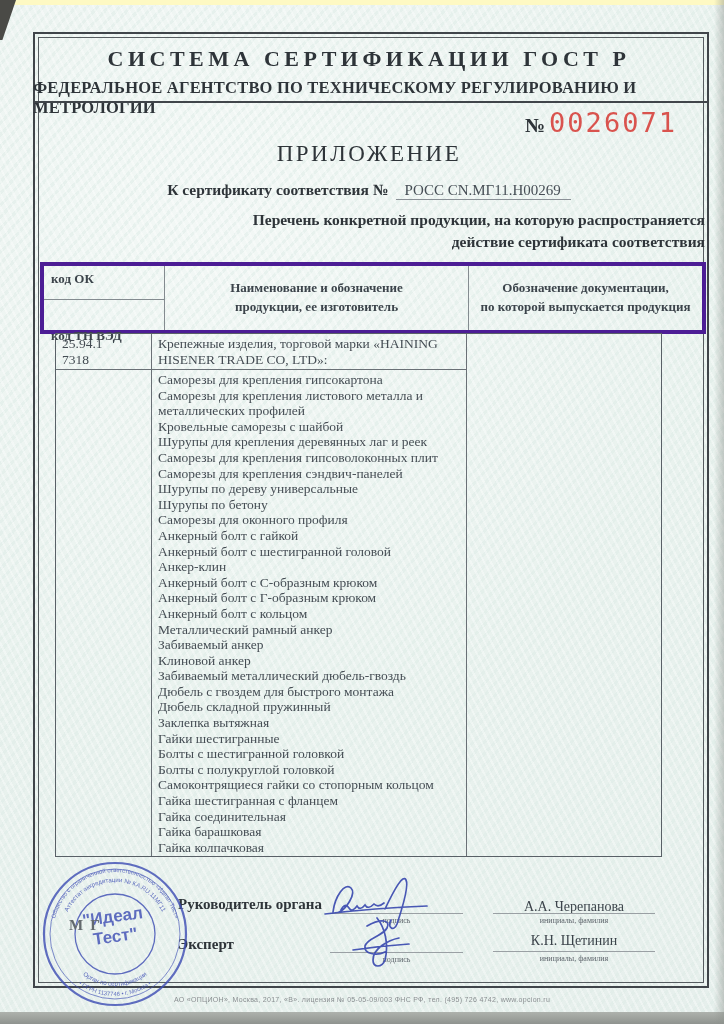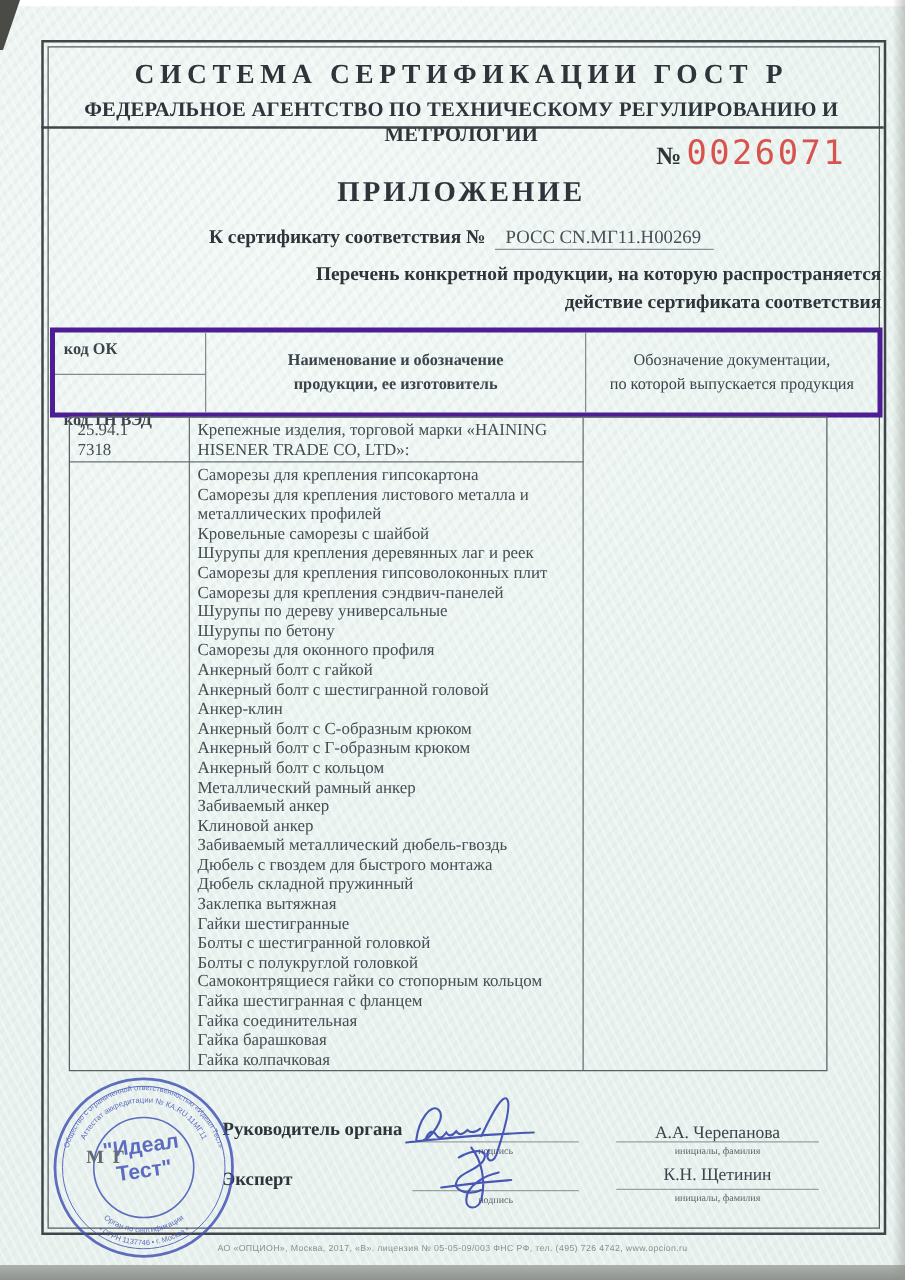--- a/index.html
+++ b/index.html
@@ -1,18 +1,18 @@
 <!DOCTYPE html>
 <html><head>
 <meta charset="utf-8">
 <style>
   html,body{margin:0;padding:0;background:#b7b9b4;}
   .page{position:relative;width:724px;height:1024px;margin:0 auto;overflow:hidden;
         font-family:"Liberation Serif",serif;color:#3c444b;
-        background:#ffffff;}
+        background:#fef9c3;}
   
   .sheet{position:absolute;left:0;top:5px;width:724px;height:1010px;
          background:
            repeating-linear-gradient(63deg, rgba(255,255,255,.35) 0 2px, rgba(255,255,255,0) 2px 6px),
            repeating-linear-gradient(-47deg, rgba(222,236,231,.5) 0 3px, rgba(255,255,255,0) 3px 8px),
            radial-gradient(circle at 30% 20%, #f3f8f6 0%, #e9f2ee 55%, #e6efec 100%);
   }
   .scan-notch{position:absolute;left:0;top:0;width:16px;height:40px;background:#4a4a46;
               clip-path:polygon(0 0,100% 0,15% 100%,0 100%);}
   .edge-bottom{position:absolute;left:0;top:1012px;width:724px;height:12px;
@@ -21,50 +21,50 @@
               background:linear-gradient(270deg,rgba(140,145,140,.45),rgba(140,145,140,0));}
 
   
   .frame{position:absolute;left:33px;top:32px;width:672px;height:952px;
          border:2.5px solid #40454a;}
   .frame::after{content:"";position:absolute;inset:3px;border:1px solid #565c60;pointer-events:none;}
   .hdr-divider{position:absolute;left:33px;top:101px;width:674px;height:2px;background:#40454a;}
 
   .sys-title{position:absolute;left:33px;top:46px;width:672px;text-align:center;
              font-size:22px;font-weight:bold;letter-spacing:4.5px;color:#2e3439;}
-  .agency-title{position:absolute;left:33px;top:78px;width:672px;text-align:center;
+  .agency-title{position:absolute;left:33px;top:78px;width:672px;text-align:left;
                 font-size:16.5px;font-weight:bold;letter-spacing:.2px;color:#2e3439;}
 
   .form-number{position:absolute;left:525px;top:107px;white-space:nowrap;}
   .form-number .no{font-size:20px;font-weight:bold;color:#2e3439;}
   .form-number .digits{font-family:"DejaVu Sans Mono",monospace;font-size:27px;
                        color:#d9534e;letter-spacing:2px;}
 
   .appendix{position:absolute;left:33px;top:141px;width:672px;text-align:center;
-            font-size:23px;font-weight:bold;letter-spacing:2.5px;color:#2e3439;}
+            font-size:23px;font-weight:normal;letter-spacing:2.5px;color:#2e3439;}
 
   .cert-line{position:absolute;left:33px;top:181px;width:672px;text-align:center;white-space:nowrap;}
   .cert-line .lbl{font-size:15.5px;font-weight:bold;color:#2e3439;}
   .cert-line .val{font-size:15px;color:#464e55;border-bottom:1px solid #8a9096;
                   padding:0 10px 1px 8px;margin-left:4px;}
 
   .purpose{position:absolute;left:33px;top:209px;width:672px;text-align:right;
            font-size:15.5px;font-weight:bold;color:#2e3439;line-height:21.5px;}
 
   
   .thead{position:absolute;left:40px;top:262px;width:658px;height:64px;border:4px solid #4c1d95;}
   .thead .v1{position:absolute;left:120px;top:0;width:1px;height:100%;background:#848b90;}
   .thead .v2{position:absolute;left:424px;top:0;width:1px;height:100%;background:#848b90;}
   .thead .h1{position:absolute;left:0;top:33px;width:120px;height:1px;background:#848b90;}
   .thead .c1t{position:absolute;left:7px;top:5px;font-size:13px;font-weight:bold;}
   .thead .c1b{position:absolute;left:7px;top:40px;font-size:13px;font-weight:bold;margin-top:22px;}
   .thead .c2{position:absolute;left:121px;top:12px;width:303px;text-align:center;
              font-size:13px;font-weight:bold;line-height:19px;}
   .thead .c3{position:absolute;left:425px;top:12px;width:233px;text-align:center;
-             font-size:13px;font-weight:normal;line-height:19px;}
+             font-size:13px;font-weight:bold;line-height:19px;}
 
   
   .tbody{position:absolute;left:55px;top:333px;width:605px;height:522px;border:1.4px solid #596067;}
   .tbody .v1{position:absolute;left:95px;top:0;width:1px;height:100%;background:#6a7076;}
   .tbody .v2{position:absolute;left:410px;top:0;width:1px;height:100%;background:#6a7076;}
   .tbody .rowline{position:absolute;left:0;top:35px;width:411px;height:1px;background:#6a7076;}
   .tbody .codes{position:absolute;left:6px;top:2px;font-size:13.5px;line-height:16px;color:#444c53;}
   .tbody .ptitle{position:absolute;left:102px;top:2px;width:303px;
                  font-size:13.5px;line-height:16px;color:#444c53;}
   .tbody .plist{position:absolute;left:102px;top:38px;width:304px;

